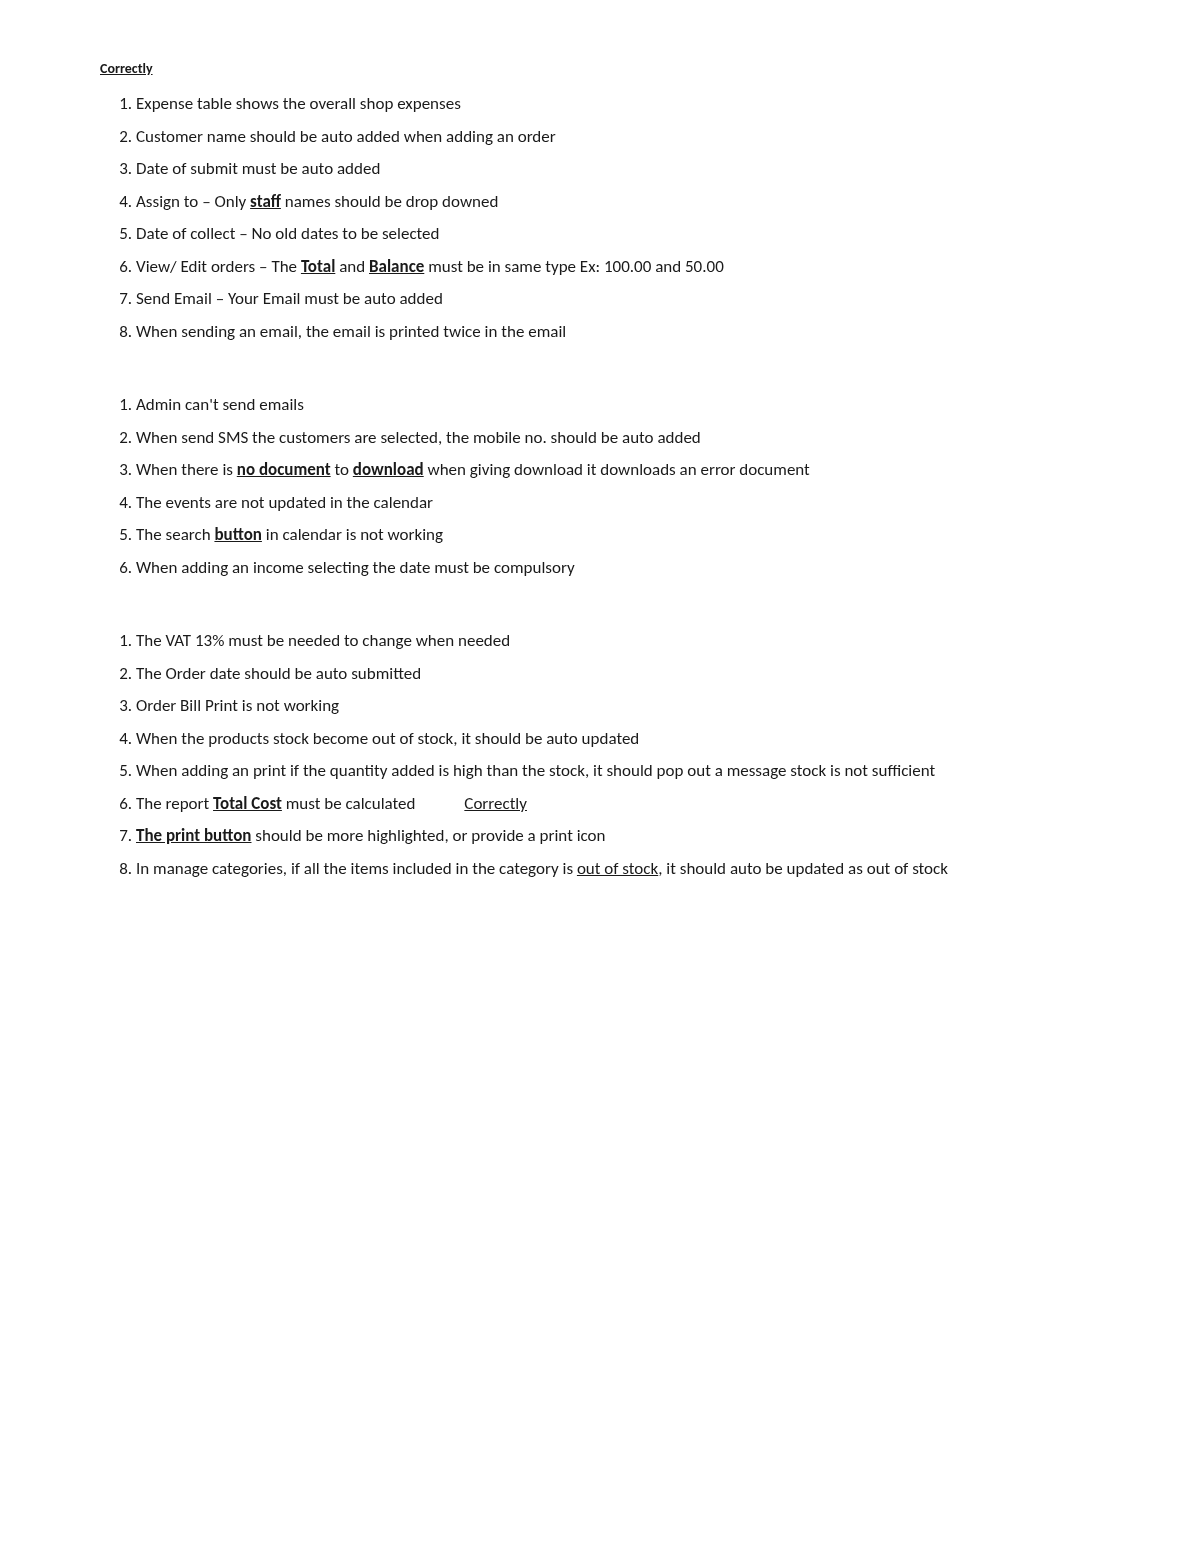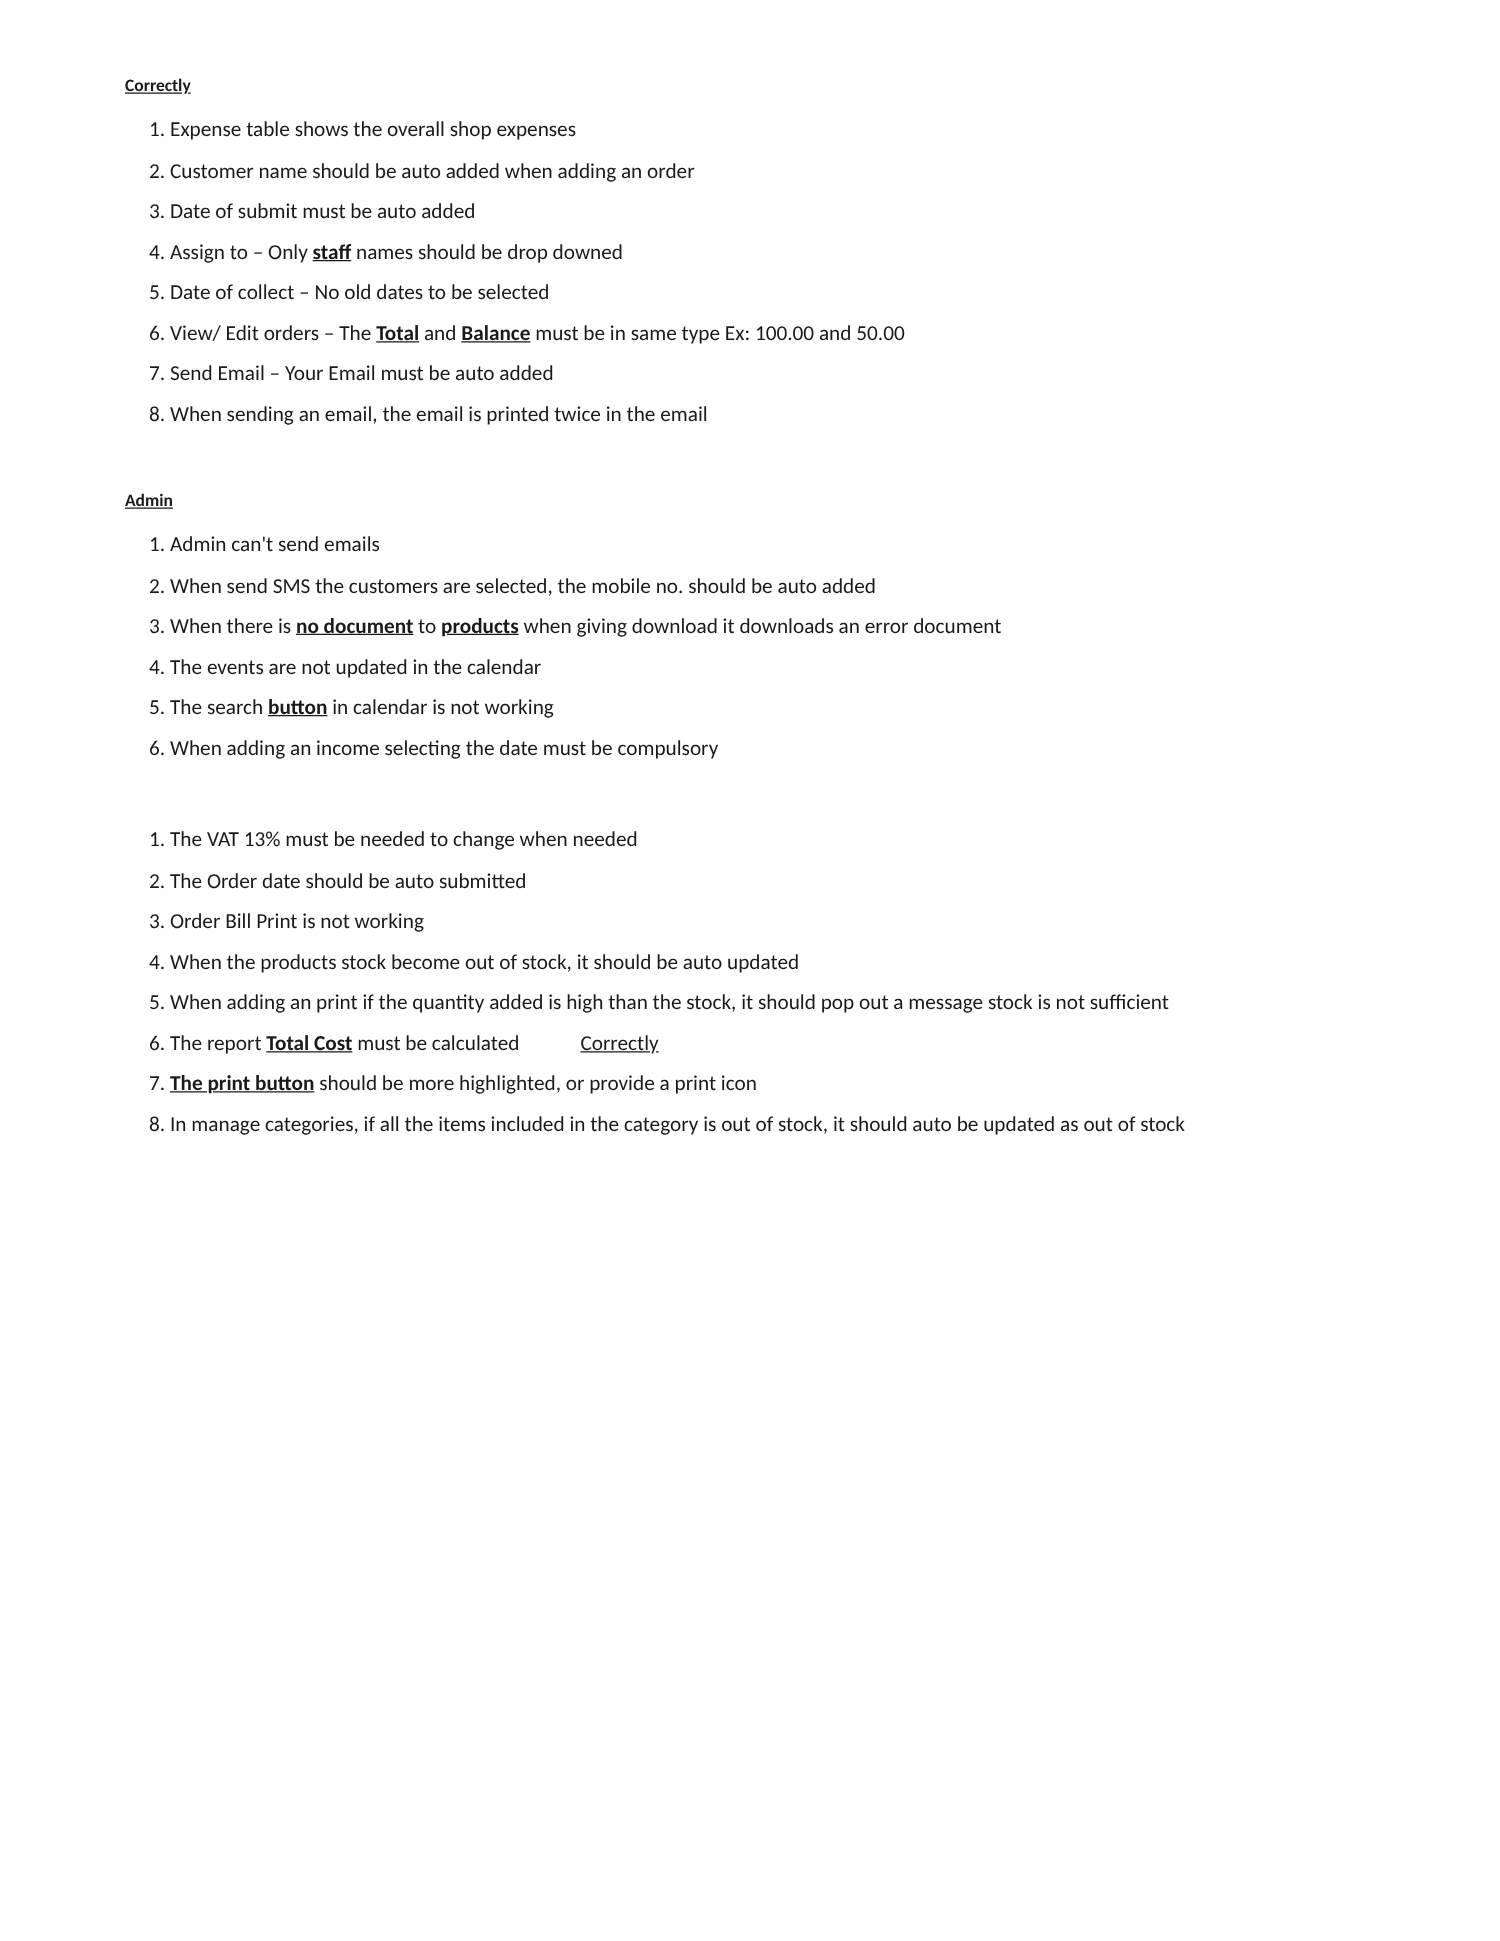--- a/index.html
+++ b/index.html
@@ -51,35 +51,34 @@
         <li>Customer name should be auto added when adding an order</li>
         <li>Date of submit must be auto added</li>
         <li>Assign to – Only <span style="font-weight: bold; text-decoration: underline;">staff</span> names should be drop downed</li>
         <li>Date of collect – No old dates to be selected</li>
         <li>View/ Edit orders – The <span style="font-weight: bold; text-decoration: underline; text-align: right;">Total</span> and <span style="font-weight: bold; text-decoration: underline;">Balance</span> must be in same type Ex: 100.00 and 50.00</li>
         <li>Send Email – Your Email must be auto added</li>
         <li>When sending an email, the email is printed twice in the email</li>
       </ol>
     </div>
     <div class="section">
-      <div class="section-title">Admin</div>
       <ol>
         <li>Admin can't send emails</li>
         <li>When send SMS the customers are selected, the mobile no. should be auto added</li>
-        <li>When there is <span style="font-weight: bold; text-decoration: underline;">no document</span> to <span style="font-weight: bold; text-decoration: underline;">products</span> when giving download it downloads an error document</li>
+        <li>When there is <span style="font-weight: bold; text-decoration: underline;">no document</span> to <span style="font-weight: bold; text-decoration: underline;">download</span> when giving download it downloads an error document</li>
         <li>The events are not updated in the calendar</li>
         <li>The search <span style="font-weight: bold; text-decoration: underline;">button</span> in calendar is not working</li>
         <li>When adding an income selecting the date must be compulsory</li>
       </ol>
     </div>
     <div class="section">
       <ol>
         <li>The VAT 13% must be needed to change when needed</li>
         <li>The Order date should be auto submitted</li>
         <li>Order Bill Print is not working</li>
         <li>When the products stock become out of stock, it should be auto updated</li>
         <li>When adding an print if the quantity added is high than the stock, it should pop out a message stock is not sufficient</li>
         <li>The report <span style="font-weight: bold; text-decoration: underline;">Total Cost</span> must be calculated <span style="text-decoration: underline; margin-left: 45px;">Correctly</span></li>
         <li><span style="font-weight: bold; text-decoration: underline;">The print </span><span style="font-weight: bold; text-decoration: underline;">button</span> should be more highlighted, or provide a print icon</li>
-        <li>In manage categories, if all the items included in the category is <span style="">out of stock</span>, it should auto be updated as out of stock</li>
+        <li>In manage categories, if all the items included in the category is <span style="text-decoration: underline;">out of stock</span>, it should auto be updated as out of stock</li>
       </ol>
     </div>
   </div>
 
 </body></html>

